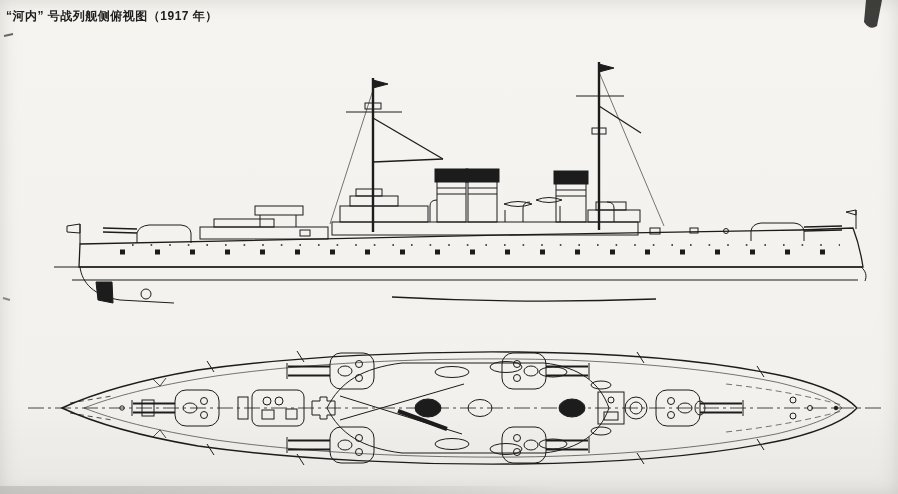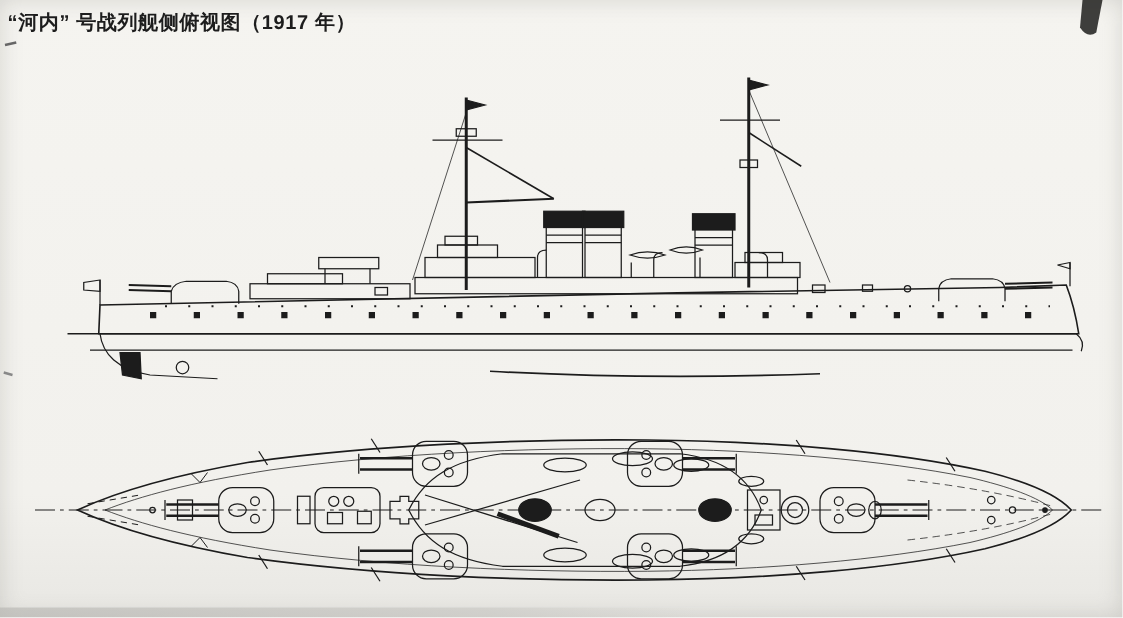--- a/index.html
+++ b/index.html
@@ -6,21 +6,21 @@
   .page{
     position:relative;
     width:898px;height:494px;
     background:linear-gradient(180deg,#f5f4f0 0%,#f2f1ed 80%,#e8e7e3 100%);
     overflow:hidden;
     font-family:"Liberation Sans","DejaVu Sans",sans-serif;
     box-shadow:inset 0 0 18px rgba(120,118,110,.25);
   }
   .caption{
     position:absolute;left:6px;top:8px;
-    font-size:16px;font-weight:600;color:#1d1d1d;
+    font-size:12px;font-weight:600;color:#1d1d1d;
     letter-spacing:.5px;white-space:nowrap;text-align:center;
   }
   svg.drawing{position:absolute;left:0;top:0;}
   .bottom-band{
     position:absolute;left:0;bottom:0;width:62%;height:8px;
     background:linear-gradient(90deg,#b7b6b2,#c9c8c4 70%,rgba(201,200,196,0));
     opacity:.65;
   }
 </style>
 </head>

